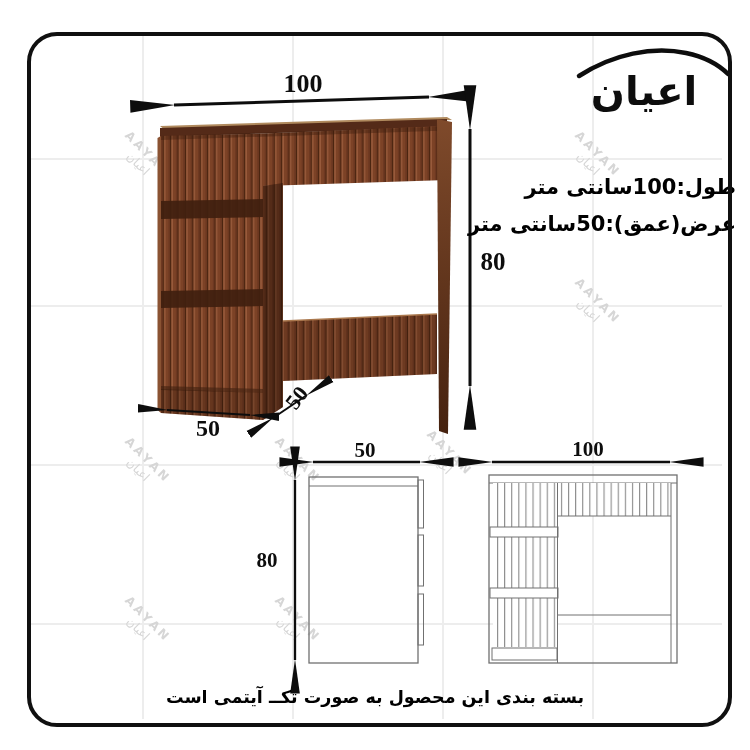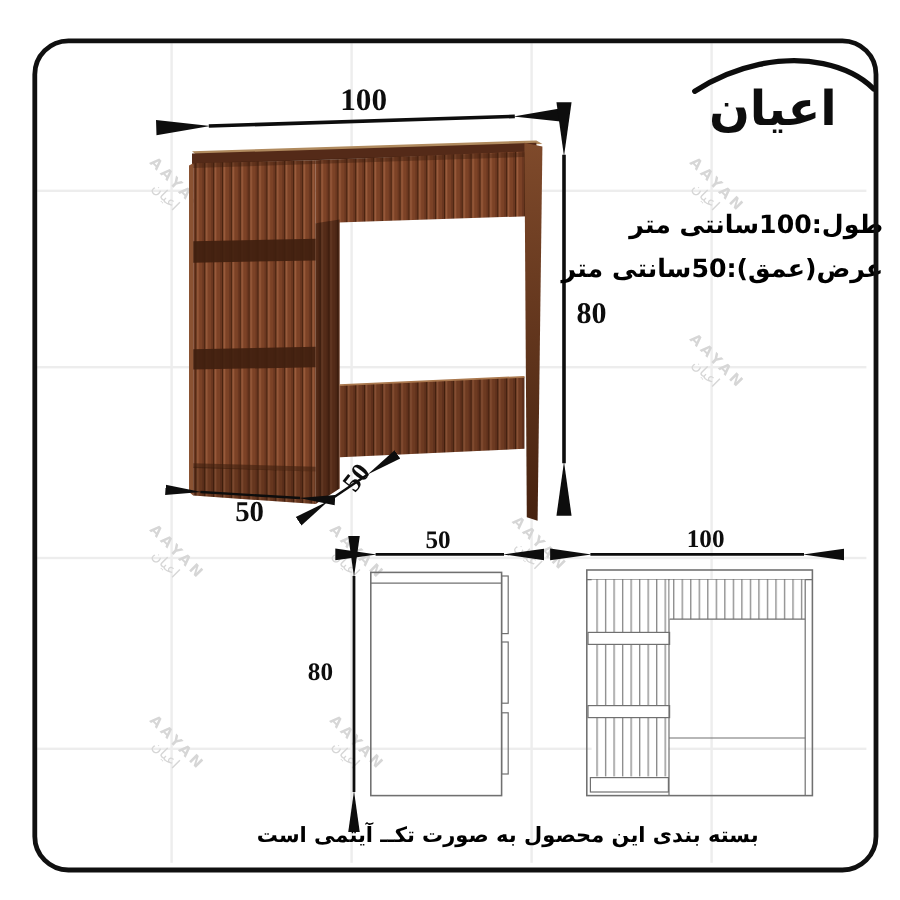--- a/index.html
+++ b/index.html
@@ -23,21 +23,21 @@
   .d22{font-size:22px;} .d21{font-size:21px;}
   .rot{transform:translate(-50%,-50%) rotate(-52deg);}
   
   #specs{position:absolute;top:169px;right:14px;z-index:3;direction:rtl;text-align:right;
          font-weight:bold;font-size:21px;line-height:37px;color:#000;}
   
   #logo{position:absolute;left:564px;top:68px;width:160px;z-index:3;text-align:center;
         direction:rtl;font-weight:bold;font-size:40px;color:#0d0d0d;line-height:46px;}
   
   #footer{position:absolute;top:687px;left:375px;transform:translateX(-50%);z-index:3;
-          direction:rtl;white-space:nowrap;font-weight:bold;font-size:17.5px;color:#000;margin-left:48px;}
+          direction:rtl;white-space:nowrap;font-weight:bold;font-size:17.5px;color:#000;}
   
   #frame{position:absolute;left:27px;top:32px;width:697px;height:687px;z-index:4;
          border:4px solid #101010;border-radius:30px;pointer-events:none;}
 </style>
 </head>
 <body>
 
 <div id="stage">
 
   <div class="gv" style="left:142px"></div>

